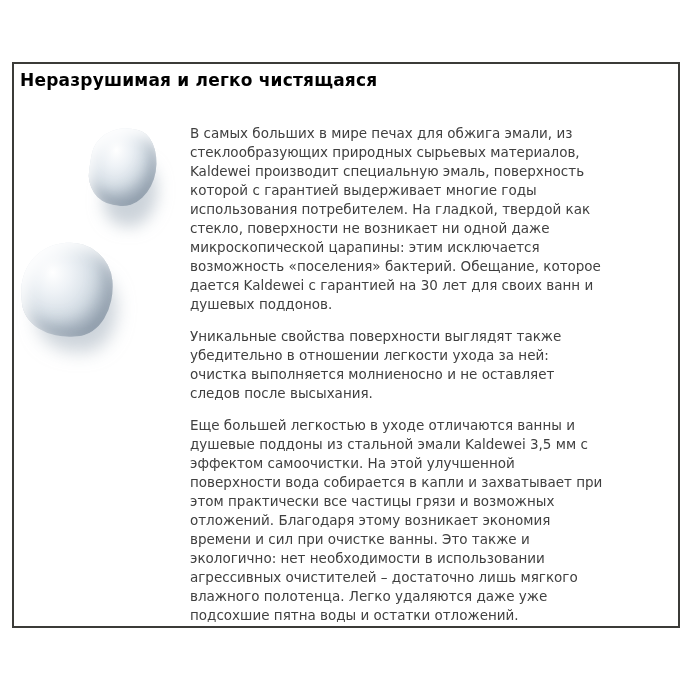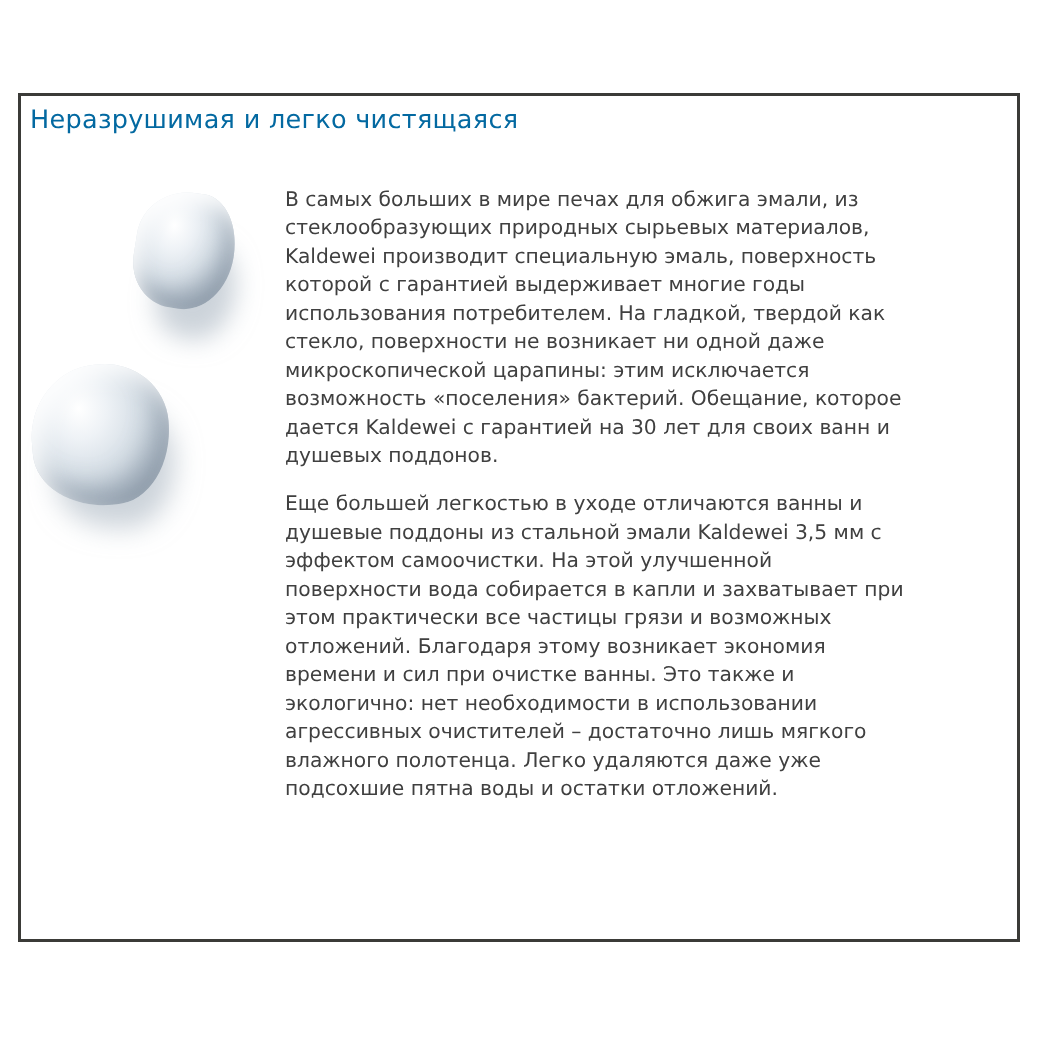--- a/index.html
+++ b/index.html
@@ -25,22 +25,22 @@
     background: #ffffff;
     box-sizing: border-box;
   }
   .page-title {
     position: absolute;
     left: 6px;
     top: 5px;
     margin: 0;
     font-size: 17px;
     line-height: 22px;
-    font-weight: normal;
-    color: #0369a1;
+    font-weight: bold;
+    color: #000000;
     letter-spacing: 0.2px;
     white-space: nowrap;
   }
   .text-column {
     position: absolute;
     left: 176px;
     top: 41px;
     width: 494px;
     color: #404040;
     font-size: 13.5px;
@@ -104,20 +104,24 @@
       <p>В самых больших в мире печах для обжига эмали, из
 стеклообразующих природных сырьевых материалов,
 Kaldewei производит специальную эмаль, поверхность
 которой с гарантией выдерживает многие годы
 использования потребителем. На гладкой, твердой как
 стекло, поверхности не возникает ни одной даже
 микроскопической царапины: этим исключается
 возможность «поселения» бактерий. Обещание, которое
 дается Kaldewei с гарантией на 30 лет для своих ванн и
 душевых поддонов.</p>
+      <p>Уникальные свойства поверхности выглядят также
+убедительно в отношении легкости ухода за ней:
+очистка выполняется молниеносно и не оставляет
+следов после высыхания.</p>
       <p>Еще большей легкостью в уходе отличаются ванны и
 душевые поддоны из стальной эмали Kaldewei 3,5 мм с
 эффектом самоочистки. На этой улучшенной
 поверхности вода собирается в капли и захватывает при
 этом практически все частицы грязи и возможных
 отложений. Благодаря этому возникает экономия
 времени и сил при очистке ванны. Это также и
 экологично: нет необходимости в использовании
 агрессивных очистителей – достаточно лишь мягкого
 влажного полотенца. Легко удаляются даже уже

